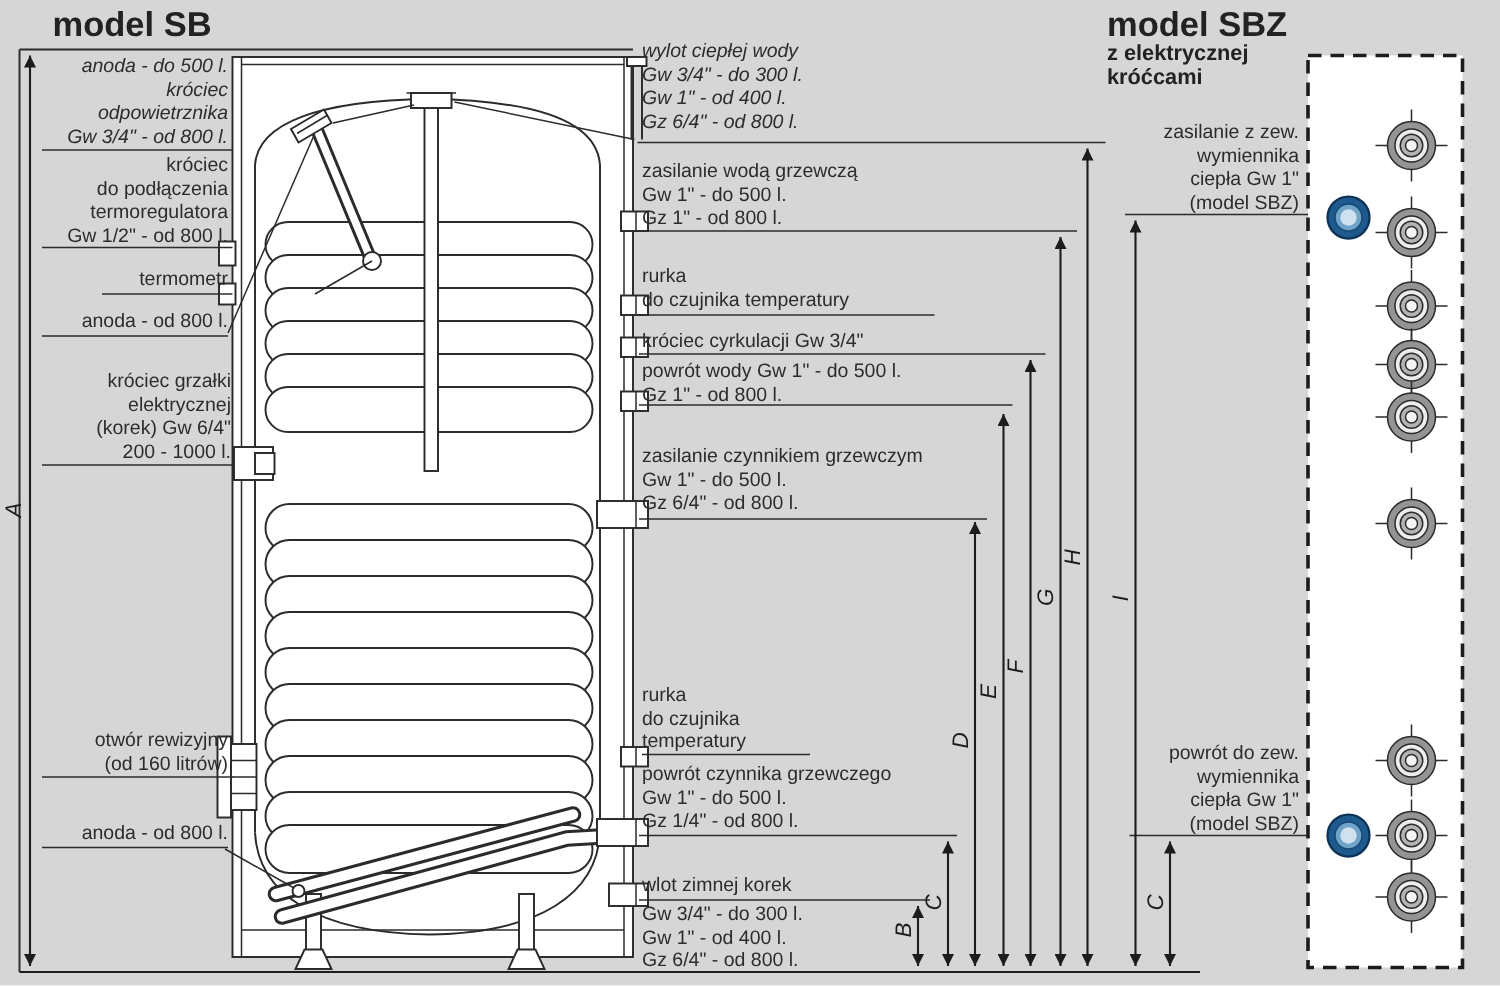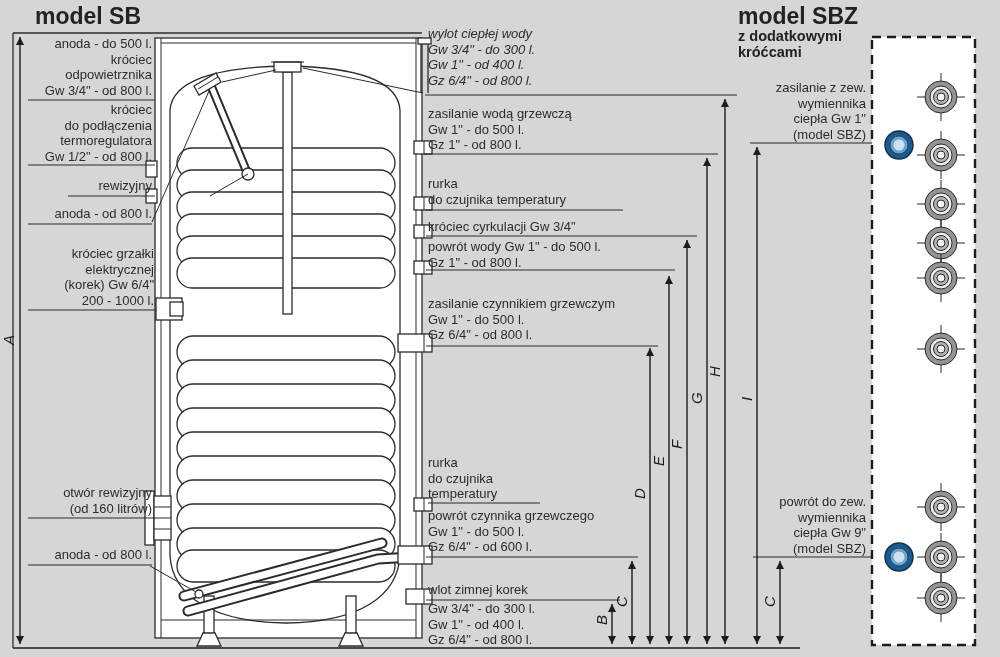--- a/index.html
+++ b/index.html
@@ -273,32 +273,32 @@
           <circle cx="899" cy="557" r="14" fill="#1e5a8d" stroke="#0f3355" stroke-width="1.5"></circle>
           <circle cx="899" cy="557" r="9" fill="#6fa3c8" stroke="#144a73" stroke-width="1"></circle>
           <circle cx="899" cy="557" r="5.5" fill="#cfe0ee" stroke="none"></circle>
         </g>
       </g>
     </g>
   </svg>
 
   <div class="title" style="left:738px;top:3px;">model SBZ</div>
   <div class="title" style="left:35px;top:3px;">model SB</div>
-  <div class="subtitle" style="left:738px;top:29px;">z dodatkowymi
+  <div class="subtitle" style="left:738px;top:29px;">z elektrycznej
 króćcami</div>
 
-  <div class="lbl r" style="left:28px;top:36px;width:124px;">anoda - do 500 l.
+  <div class="lbl r" style="left:28px;top:36px;width:124px;font-style:italic;">anoda - do 500 l.
 króciec
 odpowietrznika
 Gw 3/4" - od 800 l.</div>
   <div class="lbl r" style="left:28px;top:102px;width:124px;">króciec
 do podłączenia
 termoregulatora
 Gw 1/2" - od 800 l.</div>
-  <div class="lbl r" style="left:28px;top:178px;width:124px;">rewizyjny</div>
+  <div class="lbl r" style="left:28px;top:178px;width:124px;">termometr</div>
   <div class="lbl r" style="left:28px;top:206px;width:124px;">anoda - od 800 l.</div>
   <div class="lbl r" style="left:30px;top:246px;width:124px;">króciec grzałki
 elektrycznej
 (korek) Gw 6/4"
 200 - 1000 l.</div>
   <div class="lbl r" style="left:28px;top:485px;width:124px;">otwór rewizyjny
 (od 160 litrów)</div>
   <div class="lbl r" style="left:28px;top:547px;width:124px;">anoda - od 800 l.</div>
 
   <div class="lbl l" style="left:428px;top:26px;width:280px;font-style:italic;">wylot ciepłej wody
@@ -314,28 +314,28 @@
   <div class="lbl l" style="left:428px;top:239px;width:280px;">powrót wody Gw 1" - do 500 l.
 Gz 1" - od 800 l.</div>
   <div class="lbl l" style="left:428px;top:296px;width:280px;">zasilanie czynnikiem grzewczym
 Gw 1" - do 500 l.
 Gz 6/4" - od 800 l.</div>
   <div class="lbl l" style="left:428px;top:455px;width:280px;">rurka
 do czujnika
 temperatury</div>
   <div class="lbl l" style="left:428px;top:508px;width:280px;">powrót czynnika grzewczego
 Gw 1" - do 500 l.
-Gz 6/4" - od 600 l.</div>
+Gz 1/4" - od 800 l.</div>
   <div class="lbl l" style="left:428px;top:582px;width:280px;">wlot zimnej korek</div>
   <div class="lbl l" style="left:428px;top:601px;width:280px;">Gw 3/4" - do 300 l.
 Gw 1" - od 400 l.
 Gz 6/4" - od 800 l.</div>
 
   <div class="lbl r" style="left:736px;top:80px;width:130px;text-align:right;">zasilanie z zew.
 wymiennika
 ciepła Gw 1"
 (model SBZ)</div>
   <div class="lbl r" style="left:736px;top:494px;width:130px;">powrót do zew.
 wymiennika
-ciepła Gw 9"
+ciepła Gw 1"
 (model SBZ)</div>
 
 </div>
 
 </body></html>

